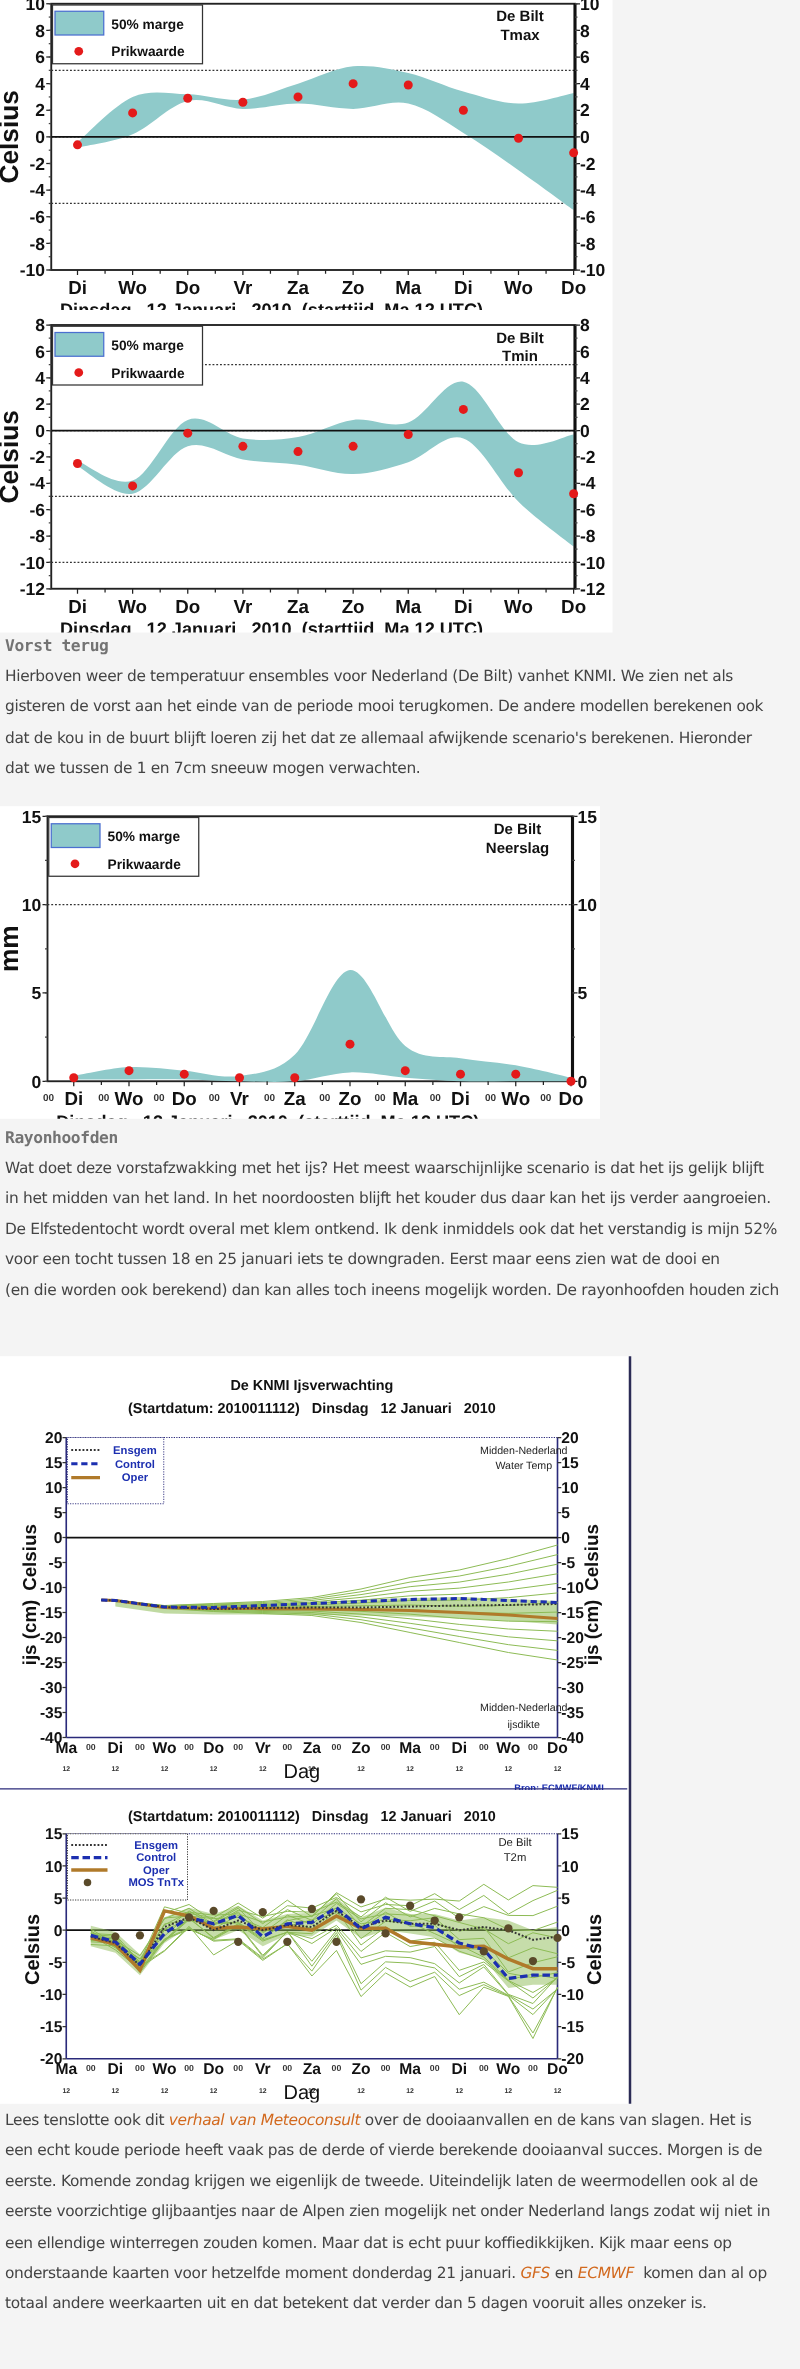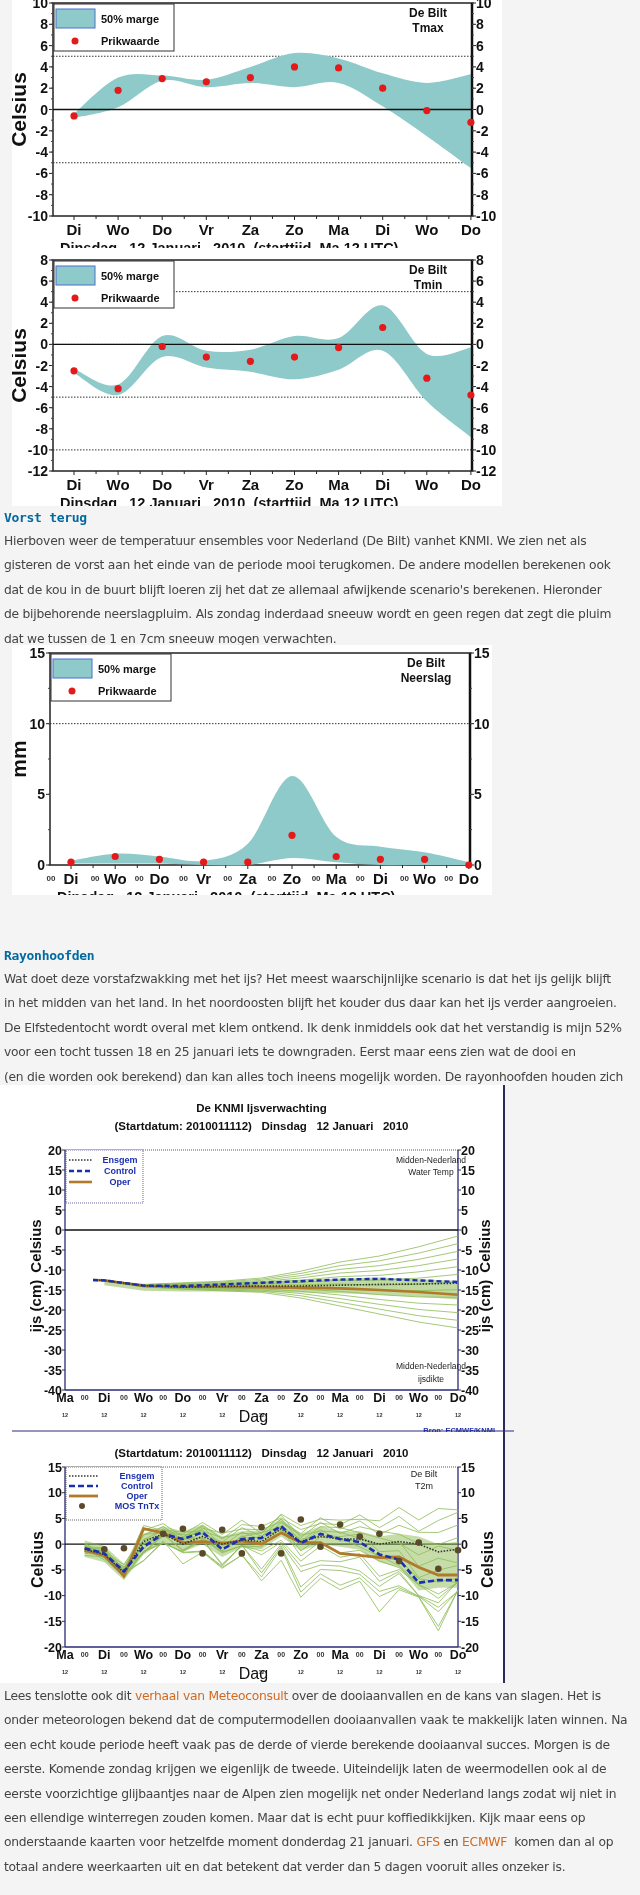--- a/index.html
+++ b/index.html
@@ -1,24 +1,24 @@
 <!DOCTYPE html>
 <html><head>
 <meta charset="utf-8">
 <style>
   html, body { margin:0; padding:0; }
   body { width:640px; height:1895px; background:#f4f4f4; position:relative; overflow:hidden;
          font-family:"DejaVu Sans", sans-serif; color:#333; }
-  .chartbox { position:absolute; left:0; background:#fff;margin-left:12px; }
+  .chartbox { position:absolute; left:0; background:#fff; }
   .chartbox svg { display:block; }
   .section { position:absolute; left:0; width:640px; }
-  .heading { font-family:"DejaVu Sans Mono", monospace; font-weight:bold; font-size:13px; color:#0369a1; height:22px; line-height:22px; padding-left:4px; letter-spacing:-0.3px; }
+  .heading { font-family:"DejaVu Sans Mono", monospace; font-weight:bold; font-size:13px; color:#737373; height:22px; line-height:22px; padding-left:4px; letter-spacing:-0.3px; }
   .para { font-family:"DejaVu Sans", sans-serif; font-size:12.3px; color:#444; line-height:24.4px; padding-left:4px; padding-right:12px; white-space:nowrap; letter-spacing:-0.25px; }
   .para span { display:block; }
-  a.link { color:#d2691e; text-decoration:none; }
+  a.link { color:#d2691e; text-decoration:none;font-style:italic; }
   .svgt { font-family:"Liberation Sans", sans-serif; font-weight:bold; }
   .ice-frame { position:absolute; left:0; top:1085px; width:503px; height:598px; background:#fff; border-right:2px solid #2b2b55; }
 </style>
 </head>
 <body>
 
 <div class="chartbox" style="top:0;width:490px;height:248px;">
   <svg id="svg-tmax" width="490" height="248">
       <rect x="41" y="3" width="419" height="213" fill="#fff" stroke="#222" stroke-width="1.5"></rect>
       <line x1="41" x2="460" y1="56.25" y2="56.25" stroke="#333" stroke-width="1" stroke-dasharray="1.5,1.5"></line>
@@ -310,21 +310,20 @@
       <text x="89" y="54" font-size="11" class="svgt" fill="#111">Prikwaarde</text>
     </svg>
 </div>
 
 <div class="section" style="top:507px;">
   <div class="heading">Vorst terug</div>
   <div class="para">
     <span>Hierboven weer de temperatuur ensembles voor Nederland (De Bilt) vanhet KNMI. We zien net als</span>
     <span>gisteren de vorst aan het einde van de periode mooi terugkomen. De andere modellen berekenen ook</span>
     <span>dat de kou in de buurt  blijft loeren zij het dat  ze allemaal afwijkende scenario's berekenen. Hieronder</span>
-    <span>de bijbehorende neerslagpluim. Als zondag inderdaad sneeuw wordt en geen regen dat zegt die pluim</span>
     <span>dat we tussen de 1 en 7cm sneeuw mogen verwachten.</span>
   </div>
 </div>
 
 <div class="chartbox" style="top:645px;width:480px;height:250px;">
   <svg id="svg-neerslag" width="480" height="250">
       <rect x="38" y="8" width="420" height="212" fill="#fff" stroke="#222" stroke-width="1.5"></rect>
       <line x1="38" x2="458" y1="78.66666666666666" y2="78.66666666666666" stroke="#333" stroke-width="1" stroke-dasharray="1.5,1.5"></line>
       <path d="M59,215.76 C66.36666666666667,214.5822222222222 88.46666666666667,209.39999999999998 103.2,208.69333333333333 C117.93333333333334,207.98666666666668 132.66666666666666,210.34222222222223 147.4,211.52 C162.13333333333335,212.6977777777778 176.86666666666667,217.88 191.60000000000002,215.76 C206.33333333333337,213.64 221.0666666666667,212.93333333333334 235.8,198.8 C250.53333333333333,184.66666666666669 265.26666666666665,132.13777777777776 280,130.95999999999998 C294.73333333333335,129.7822222222222 309.4666666666667,179.95555555555558 324.20000000000005,191.73333333333335 C338.9333333333334,203.51111111111112 353.6666666666667,199.03555555555556 368.40000000000003,201.62666666666667 C383.1333333333334,204.21777777777777 397.8666666666667,204.6888888888889 412.6,207.28 C427.33333333333337,209.8711111111111 449.43333333333334,215.52444444444444 456.8,217.17333333333335 L456.8,220 C449.43333333333334,220 427.33333333333337,220 412.6,220 C397.8666666666667,220 383.1333333333334,220.4711111111111 368.40000000000003,220 C353.6666666666667,219.5288888888889 338.9333333333334,218.35111111111112 324.20000000000005,217.17333333333335 C309.4666666666667,215.99555555555557 294.73333333333335,212.46222222222224 280,212.93333333333334 C265.26666666666665,213.40444444444444 250.53333333333333,218.82222222222222 235.8,220 C221.0666666666667,221.17777777777778 206.33333333333337,220.23555555555555 191.60000000000002,220 C176.86666666666667,219.76444444444445 162.13333333333335,218.82222222222222 147.4,218.58666666666667 C132.66666666666666,218.35111111111112 117.93333333333334,218.58666666666667 103.2,218.58666666666667 C88.46666666666667,218.58666666666667 66.36666666666667,218.58666666666667 59,218.58666666666667 Z" fill="#8fcaca" stroke="none"></path>
       <line x1="458" x2="458" y1="8" y2="220" stroke="#111" stroke-width="2.5"></line>
@@ -412,21 +411,21 @@
       <text x="414" y="22" text-anchor="middle" font-size="12" class="svgt" fill="#111">De Bilt</text>
       <text x="414" y="37" text-anchor="middle" font-size="12" class="svgt" fill="#111">Neerslag</text>
       <rect x="39" y="9" width="120" height="47" fill="#fff" stroke="#333" stroke-width="1"></rect>
       <rect x="41" y="14" width="39" height="19" fill="#8fcaca" stroke="#4a6fd0" stroke-width="1"></rect>
       <text x="86" y="28" font-size="11" class="svgt" fill="#111">50% marge</text>
       <circle cx="60" cy="46" r="3.5" fill="#e41a1a"></circle>
       <text x="86" y="50" font-size="11" class="svgt" fill="#111">Prikwaarde</text>
     </svg>
 </div>
 
-<div class="section" style="top:900px;margin-top:45px;">
+<div class="section" style="top:900px;">
   <div class="heading">Rayonhoofden</div>
   <div class="para">
     <span>Wat doet deze vorstafzwakking met het ijs? Het meest waarschijnlijke scenario is dat het ijs gelijk blijft</span>
     <span>in het midden van het land. In het noordoosten blijft het kouder dus daar kan het ijs verder aangroeien.</span>
     <span>De Elfstedentocht wordt overal met klem ontkend. Ik denk inmiddels ook dat het verstandig is mijn 52%</span>
     <span>voor een tocht tussen 18 en 25 januari iets te downgraden. Eerst maar eens zien wat de dooi en</span>
     <span>(en die worden ook berekend) dan kan alles toch ineens mogelijk worden. De rayonhoofden houden zich</span>
   </div>
 </div>
 
@@ -685,21 +684,20 @@
       <text x="412" y="45" text-anchor="middle" font-size="9" class="svgt" fill="#222" style="font-weight:normal">De Bilt</text>
       <text x="412" y="57" text-anchor="middle" font-size="9" class="svgt" fill="#222" style="font-weight:normal">T2m</text>
       <text x="31" y="127.57142857142856" transform="rotate(-90 31 127.57142857142856)" text-anchor="middle" font-size="16" class="svgt" fill="#111">Celsius</text>
       <text x="481" y="127.57142857142856" transform="rotate(-90 481 127.57142857142856)" text-anchor="middle" font-size="16" class="svgt" fill="#111">Celsius</text>
     </svg>
 </div>
 
 <div class="section" style="top:1684px;">
   <div class="para">
     <span><span style="display:inline">Lees tenslotte ook dit </span><a class="link" href="#" style="display:inline">verhaal van Meteoconsult</a><span style="display:inline"> over de dooiaanvallen en de kans van slagen. Het is</span></span>
-    <span>onder meteorologen bekend dat de computermodellen dooiaanvallen vaak te makkelijk laten winnen. Na</span>
     <span>een echt koude periode heeft vaak pas de derde of vierde berekende dooiaanval succes. Morgen is de</span>
     <span>eerste. Komende zondag krijgen we eigenlijk de tweede. Uiteindelijk laten de weermodellen ook al de</span>
     <span>eerste voorzichtige glijbaantjes naar de Alpen zien mogelijk net onder Nederland langs zodat wij niet in</span>
     <span>een ellendige winterregen zouden komen. Maar dat is echt puur koffiedikkijken. Kijk maar eens op</span>
     <span><span style="display:inline">onderstaande kaarten voor hetzelfde moment donderdag 21 januari. </span><a class="link" href="#" style="display:inline">GFS</a><span style="display:inline"> en </span><a class="link" href="#" style="display:inline">ECMWF</a><span style="display:inline;white-space:pre">  komen dan al op</span></span>
     <span>totaal andere weerkaarten uit en dat betekent dat verder  dan 5 dagen vooruit alles onzeker is.</span>
   </div>
 </div>
 
 </body></html>

